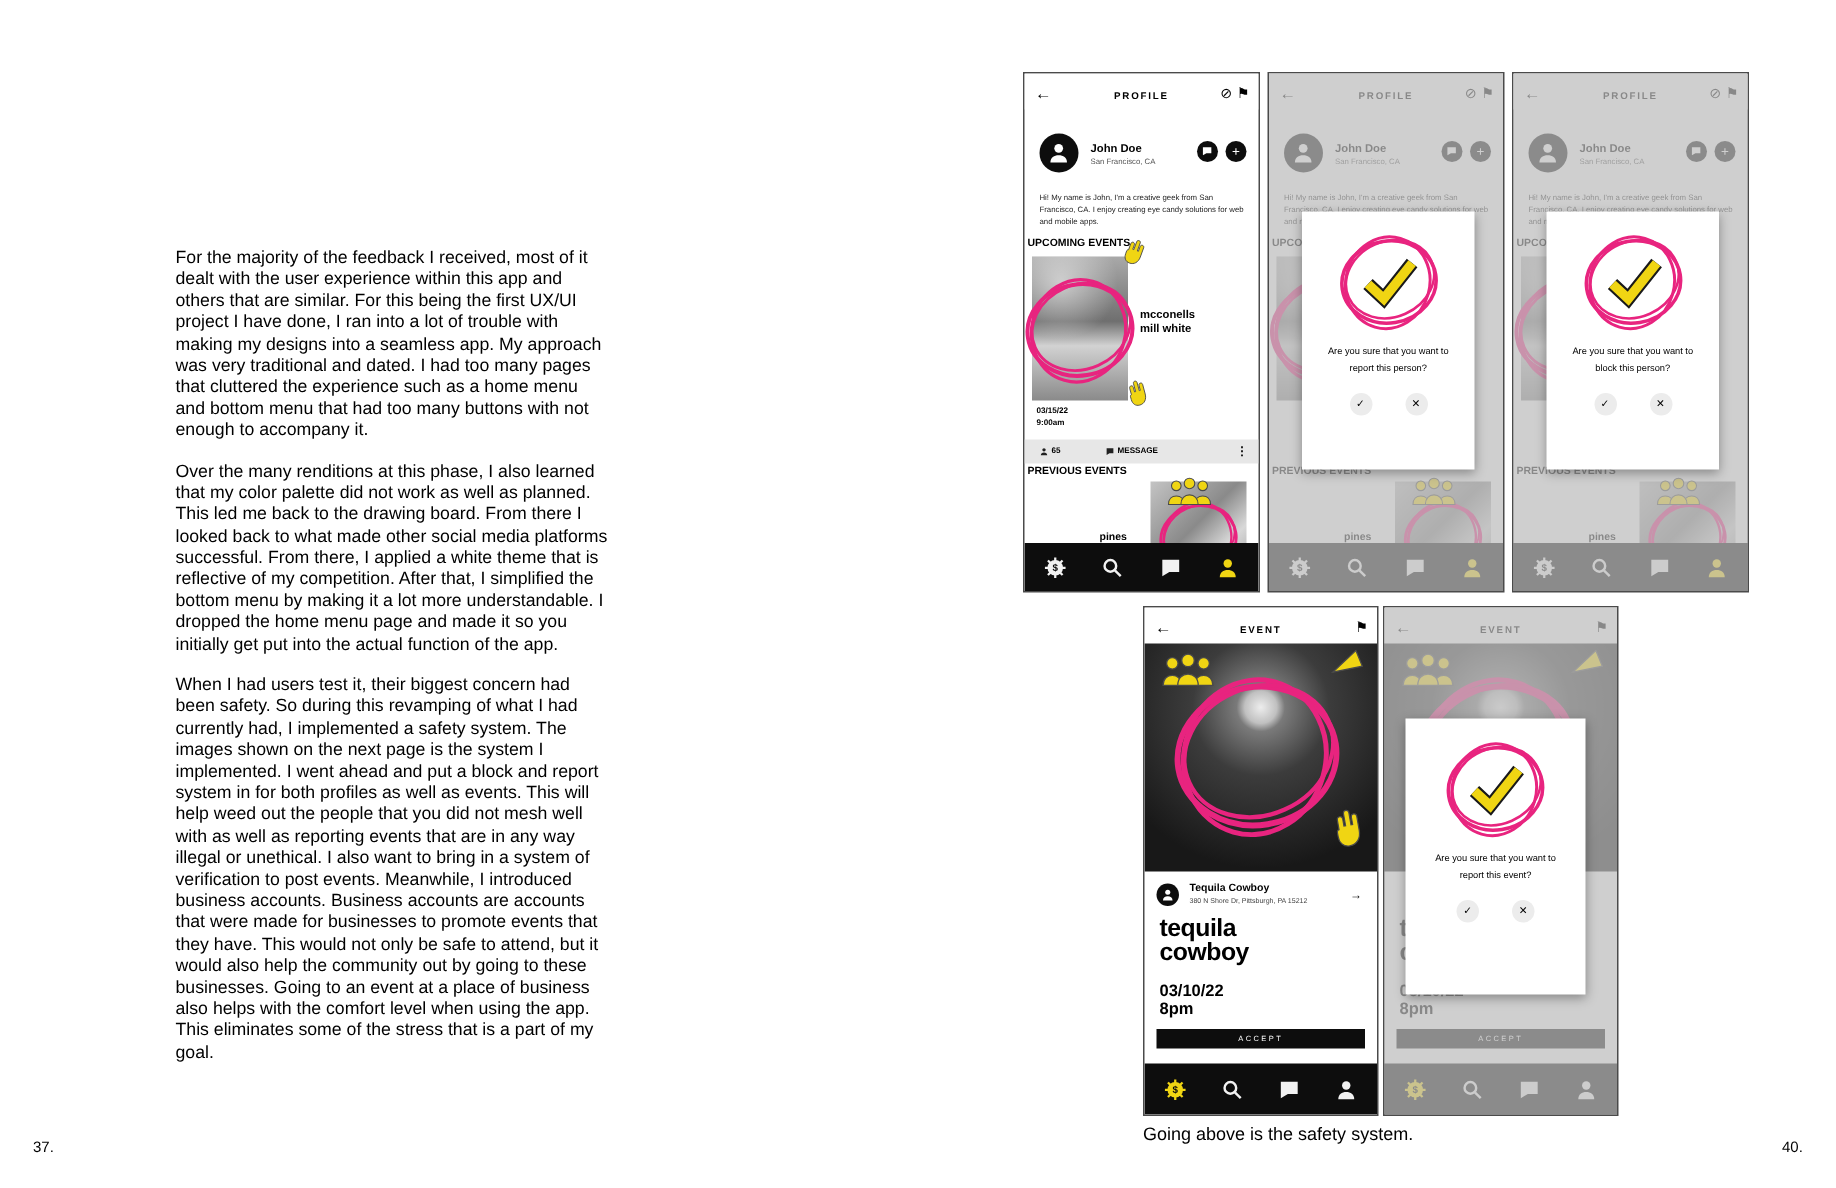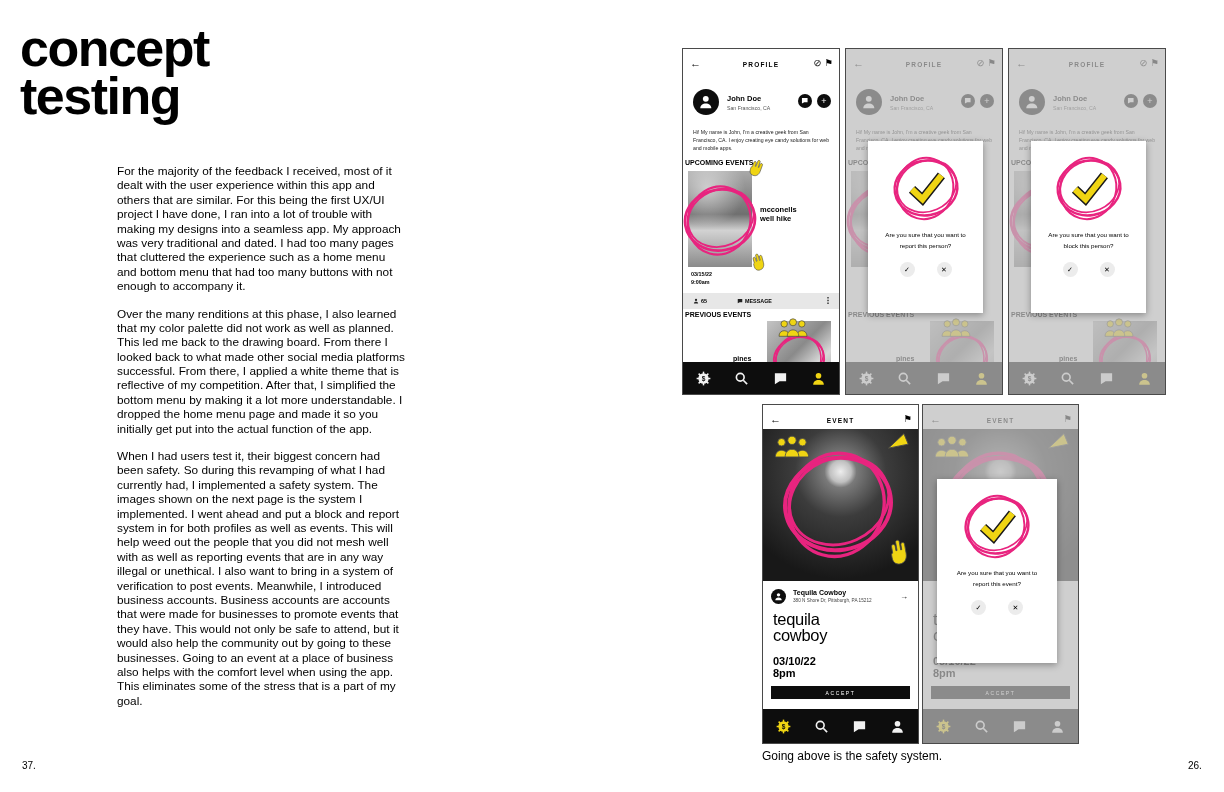--- a/index.html
+++ b/index.html
@@ -81,21 +81,21 @@
            background:radial-gradient(circle at 50% 28%,#ededed 0,#c0c0c0 8%,#7a7a7a 12%,#3c3c3c 34%,#181818 80%);}
   .e-scrib{position:absolute;left:16px;top:8px;width:118px;height:134px;}
   .e-people{position:absolute;left:10px;top:5px;width:38px;height:25px;}
   .e-cone{position:absolute;right:7px;top:1px;width:23px;height:23px;transform:rotate(14deg);}
   .e-hand{position:absolute;right:8px;top:134px;width:22px;height:26px;z-index:2;transform:rotate(-10deg);}
   .venue-row{position:absolute;left:8px;right:8px;top:182px;height:20px;}
   .v-avatar{width:15px;height:15px;position:absolute;left:0;top:2px;}
   .v-name{position:absolute;left:22px;top:2px;font-size:7px;font-weight:bold;}
   .v-addr{position:absolute;left:22px;top:11px;font-size:4.7px;color:#444;}
   .v-arrow{position:absolute;right:2px;top:5px;font-size:8px;}
-  .e-big{position:absolute;left:10px;top:206px;font-size:16.5px;font-weight:normal;line-height:.97;letter-spacing:-.3px;}
+  .e-big{position:absolute;left:10px;top:206px;font-size:16.5px;font-weight:bold;line-height:.97;letter-spacing:-.3px;}
   .e-date{position:absolute;left:10px;top:250px;font-size:11px;font-weight:bold;line-height:1.1;}
   .accept{position:absolute;left:8px;right:8px;top:281px;height:13px;background:#0d0d0d;color:#fff;
           font-size:5px;letter-spacing:1.6px;display:flex;align-items:center;justify-content:center;}
   .mini{width:6px;height:6px;display:block;}
   .circle-svg{width:7.5px;height:7.5px;display:block;}
   .av-svg{width:60%;height:60%;display:block;}
 </style>
 </head>
 <body>
 
@@ -147,24 +147,20 @@
         <ellipse cx="50" cy="50" rx="45" ry="39" stroke-width="3.4" transform="rotate(-9 50 50)"></ellipse>
         <ellipse cx="49" cy="51" rx="40" ry="44" stroke-width="2.8" transform="rotate(16 50 50)"></ellipse>
         <ellipse cx="52" cy="48" rx="43" ry="36" stroke-width="2.4" transform="rotate(-24 50 50)"></ellipse>
       </g>
     </symbol>
   </defs>
 </svg>
 
 <div class="spread">
 
-  <div class="headline">
-    <div>concept</div>
-    <div>testing</div>
-  </div>
   <div class="bodytext">
     <p>For the majority of the feedback I received, most of it dealt with the user experience within this app and others that are similar. For this being the first UX/UI project I have done, I ran into a lot of trouble with making my designs into a seamless app. My approach was very traditional and dated. I had too many pages that cluttered the experience such as a home menu and bottom menu that had too many buttons with not enough to accompany it.</p>
     <p>Over the many renditions at this phase, I also learned that my color palette did not work as well as planned. This led me back to the drawing board. From there I looked back to what made other social media platforms successful. From there, I applied a white theme that is reflective of my competition. After that, I simplified the bottom menu by making it a lot more understandable. I dropped the home menu page and made it so you initially get put into the actual function of the app.</p>
     <p>When I had users test it, their biggest concern had been safety. So during this revamping of what I had currently had, I implemented a safety system. The images shown on the next page is the system I implemented. I went ahead and put a block and report system in for both profiles as well as events. This will help weed out the people that you did not mesh well with as well as reporting events that are in any way illegal or unethical. I also want to bring in a system of verification to post events. Meanwhile, I introduced business accounts. Business accounts are accounts that were made for businesses to promote events that they have. This would not only be safe to attend, but it would also help the community out by going to these businesses. Going to an event at a place of business also helps with the comfort level when using the app. This eliminates some of the stress that is a part of my goal.</p>
   </div>
   <div class="pagenum pn-left">37.</div>
 
   <div class="phone" style="left:682px;top:48px;width:156px;height:345px;">
     <div class="p-header">
       <span class="back">←</span>
@@ -201,21 +197,21 @@
       <svg class="scrib-img">
           <use href="#sym-scrib"></use>
         </svg>
       <svg class="hand-a">
           <use href="#sym-hand"></use>
         </svg>
       <svg class="hand-b">
           <use href="#sym-hand"></use>
         </svg>
     </div>
-    <div class="ev-name">mcconells well hike</div>
+    <div class="ev-name">mcconells mill white</div>
     <div class="ev-date">
       <span style="display:block">03/15/22</span>
       <span style="display:block">9:00am</span>
     </div>
     <div class="act-bar">
       <span class="ab-att">
         <svg class="mini" style="color:#222">
             <use href="#sym-person"></use>
           </svg>
         <span>65</span>
@@ -514,15 +510,15 @@
       </svg>
       <div class="modal-text">Are you sure that you want to report this event?</div>
       <div class="modal-btns">
         <span class="mbtn">✓</span>
         <span class="mbtn">✕</span>
       </div>
     </div>
   </div>
 
   <div class="caption">Going above is the safety system.</div>
-  <div class="pagenum pn-right">26.</div>
+  <div class="pagenum pn-right">40.</div>
 
 </div>
 
 </body></html>

